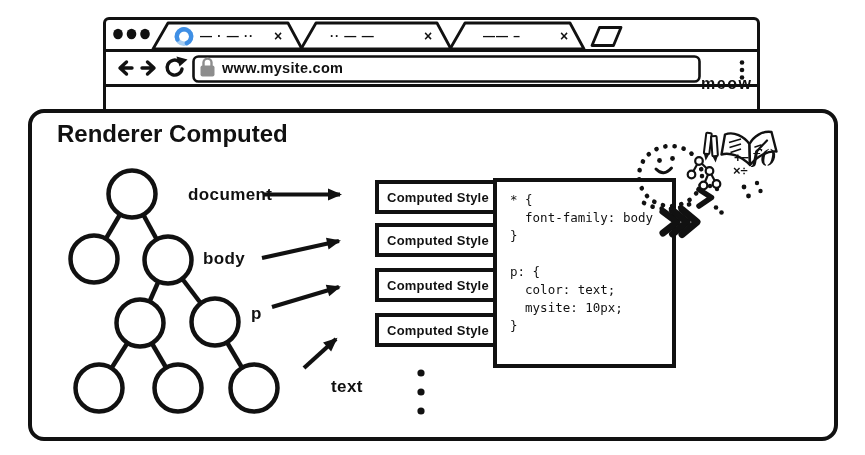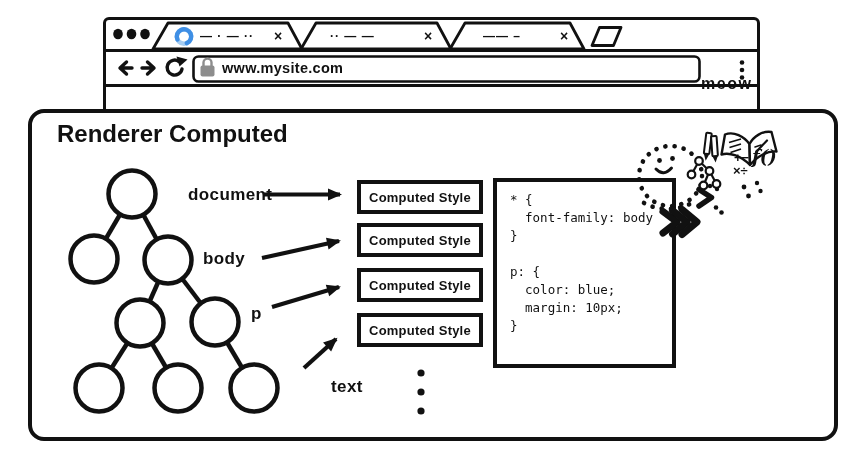--- a/index.html
+++ b/index.html
@@ -13,21 +13,21 @@
   .bar-divider{left:103px;width:657px;height:3px;background:#111;z-index:1;}
   .tab-dashes{font-size:12px;letter-spacing:1px;z-index:4;}
   .tab-close{font-size:14px;z-index:4;}
   .brand{left:701px;top:35px;font-size:16px;letter-spacing:1.5px;z-index:4;margin-top:40px;}
   .url-text{left:222px;top:60px;font-size:14.5px;letter-spacing:.3px;z-index:4;}
   
   .renderer-box{left:28px;top:109px;width:810px;height:332px;border:4.5px solid #111;
     border-radius:16px;background:#fff;box-sizing:border-box;z-index:2;}
   .renderer-title{left:57px;top:120px;font-size:24px;z-index:4;}
   .tree-label{font-size:17px;letter-spacing:.4px;z-index:4;}
-  .cs-box{left:357px;width:126px;height:34px;border:4px solid #111;background:#fff;
+  .cs-box{left:375px;width:126px;height:34px;border:4px solid #111;background:#fff;
     box-sizing:border-box;display:flex;align-items:center;justify-content:center;z-index:3;}
   .cs-label{font-size:13px;letter-spacing:.2px;}
   .code-box{left:493px;top:178px;width:183px;height:190px;border:4px solid #111;background:#fff;
     box-sizing:border-box;padding:9px 0 0 13px;z-index:3;}
   .code-line{font-family:"DejaVu Sans Mono",monospace;font-size:12.5px;line-height:18px;
     white-space:pre;color:#111;}
   .mt-label{left:720px;top:196px;font-size:17.5px;z-index:4;}
   .math-sym{font-size:13px;line-height:12px;z-index:4;}
   .func-sym{left:752px;top:146px;font-size:18px;font-family:"DejaVu Serif",serif;
     font-style:italic;font-weight:bold;z-index:4;}
@@ -120,22 +120,22 @@
   <div class="abs cs-box" style="top:313px;">
     <span class="txt cs-label">Computed Style</span>
   </div>
 
   <div class="abs code-box">
     <div class="code-line">* {</div>
     <div class="code-line">  font-family: body</div>
     <div class="code-line">}</div>
     <div class="code-line">&nbsp;</div>
     <div class="code-line">p: {</div>
-    <div class="code-line">  color: blue;</div>
-    <div class="code-line">  margin: 10px;</div>
+    <div class="code-line">  color: text;</div>
+    <div class="code-line">  mysite: 10px;</div>
     <div class="code-line">}</div>
   </div>
 
   <span class="abs txt tree-label" style="left:164px;top:185px;margin-left:24px;">document</span>
   <span class="abs txt tree-label" style="left:203px;top:249px;">body</span>
   <span class="abs txt tree-label" style="left:251px;top:304px;">p</span>
   <span class="abs txt tree-label" style="left:291px;top:377px;margin-left:40px;">text</span>
 
   <span class="abs txt math-sym" style="left:734px;top:152px;">+−</span>
   <span class="abs txt math-sym" style="left:733px;top:165px;">×÷</span>

